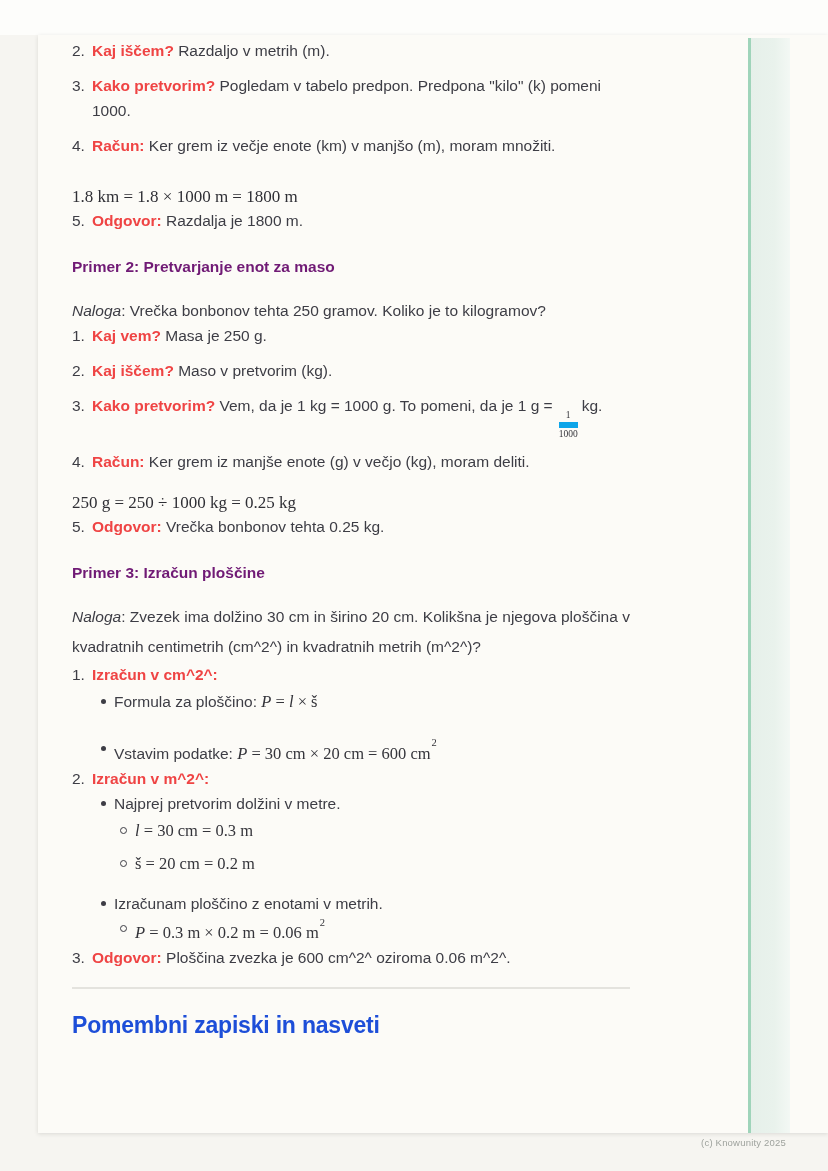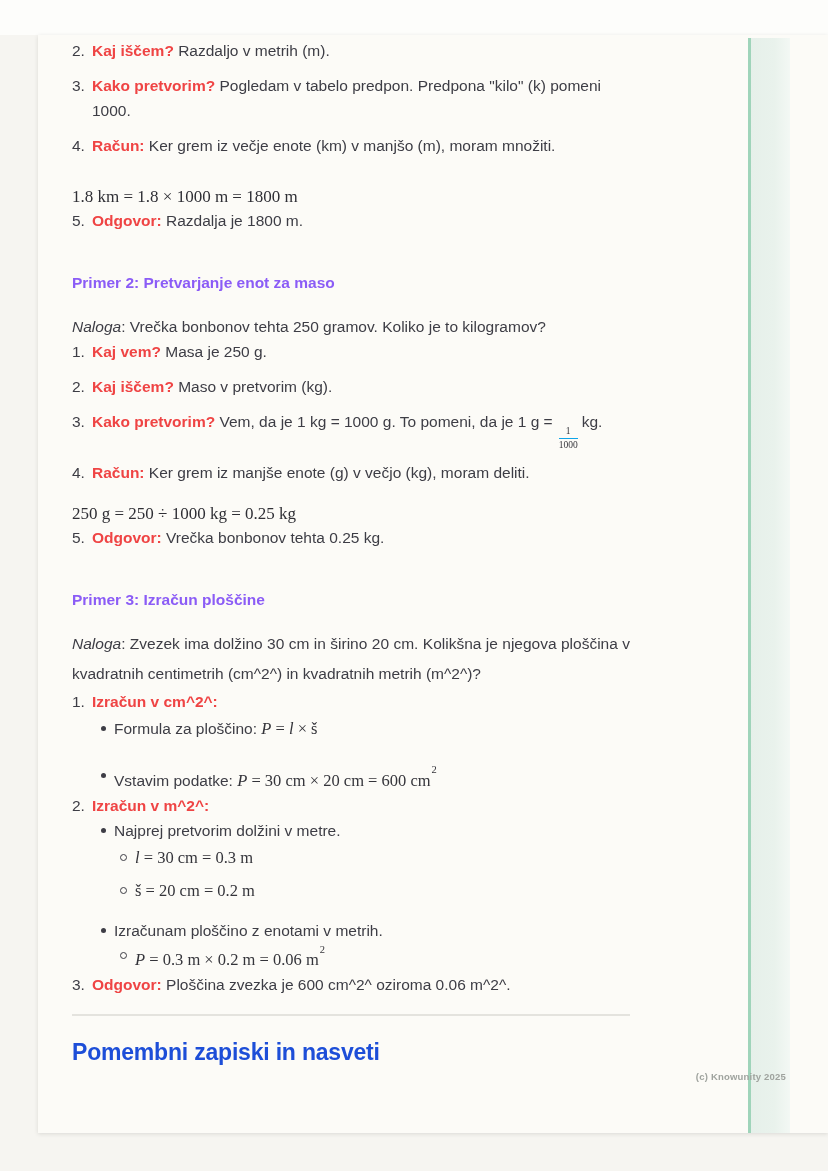--- a/index.html
+++ b/index.html
@@ -14,22 +14,22 @@
   .page-sheet{
     position:absolute;left:38px;top:35px;width:790px;height:1098px;
     background:#fcfbf7;box-shadow:0 1px 4px rgba(60,60,50,.14);
   }
   .accent-bar{
     position:absolute;left:710px;top:3px;width:39px;height:1095px;
     background:linear-gradient(90deg,#e6f0ea 0%,#e9f2ec 60%,#f3f8f4 100%);
     border-left:3px solid #9fd4ba;
   }
   .watermark{
-    position:absolute;top:1036px;right:42px;z-index:5;
-    font-size:9.5px;color:#9fa39e;letter-spacing:.2px;font-weight:bold;
+    position:absolute;top:1102px;right:42px;z-index:5;
+    font-size:9.5px;color:#9fa39e;letter-spacing:.2px;
   }
   .content{
     position:relative;z-index:2;
     margin-left:34px;padding-top:3px;width:558px;
     font-size:15.5px;line-height:25px;
   }
   b{font-weight:700;color:#ef4444;}
   ol.plain{list-style:none;margin:0;padding:0;}
   li.item{position:relative;padding-left:20px;margin:0;}
   li.item + li.item{margin-top:10px;}
@@ -37,28 +37,28 @@
   .nowrap{white-space:nowrap;}
   .math{font-family:"Liberation Serif","DejaVu Serif",serif;font-size:16.5px;color:#34343a;}
   .math i{font-style:italic;font-weight:400;}
   sup.sq{font-size:10.5px;position:relative;top:-6px;left:1px;}
   .frac{
     display:inline-flex;flex-direction:column;align-items:center;
     font-family:"Liberation Serif","DejaVu Serif",serif;color:#34343a;
     vertical-align:-7px;line-height:1;margin:0 4px 0 6px;
   }
   .frac .fn{font-size:9.5px;padding-bottom:1.5px;}
-  .frac .fd{font-size:9.5px;border-top:1px solid #0ea5e9;padding-top:1.5px;}
+  .frac .fd{font-size:9.5px;border-top:6px solid #0ea5e9;padding-top:1.5px;}
   .formula{
     text-align:left;font-family:Liberation Serif, serif;
     font-size:17px;color:#2f2f35;line-height:22px;
   }
   .formula1{margin-top:28px;}
   .after-formula1{margin-top:33px;}
-  .primer-heading{font-weight:700;color:#8b5cf6;margin-top:37px;line-height:25px;}
+  .primer-heading{font-weight:700;color:#701a75;margin-top:21px;line-height:25px;}
   .naloga{margin-top:19px;}
   .naloga i{font-style:italic;}
   .naloga.justified{text-align:justify;line-height:30px;margin-top:17px;}
   .list-start{margin-top:17px;}
   .formula2{margin-top:18px;}
   .after-formula2{margin-top:32px;}
   .l3-start{margin-top:12px;}
   .bullet{position:relative;padding-left:42px;}
   .bullet::before{
     content:"";position:absolute;left:29px;top:10px;width:5px;height:5px;

